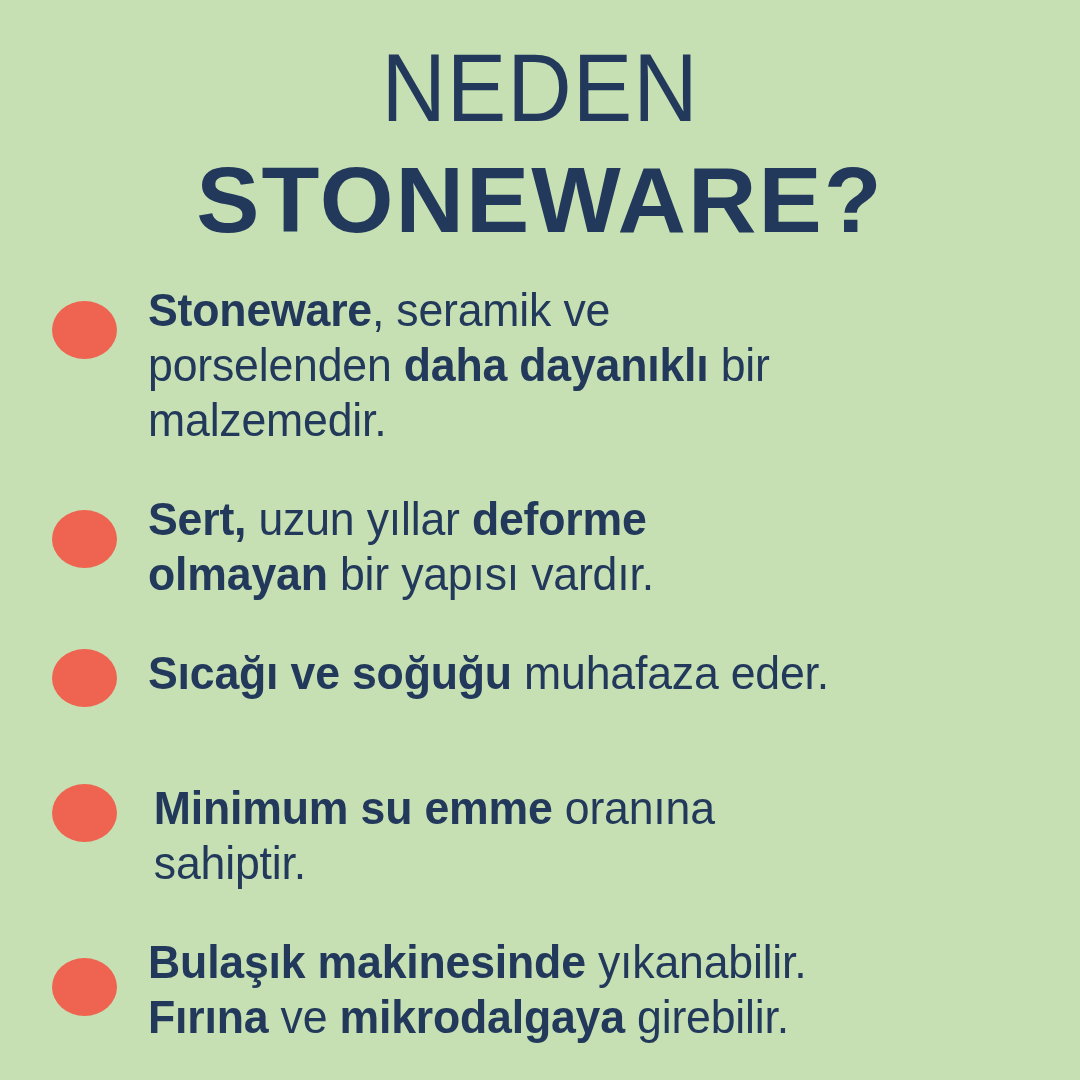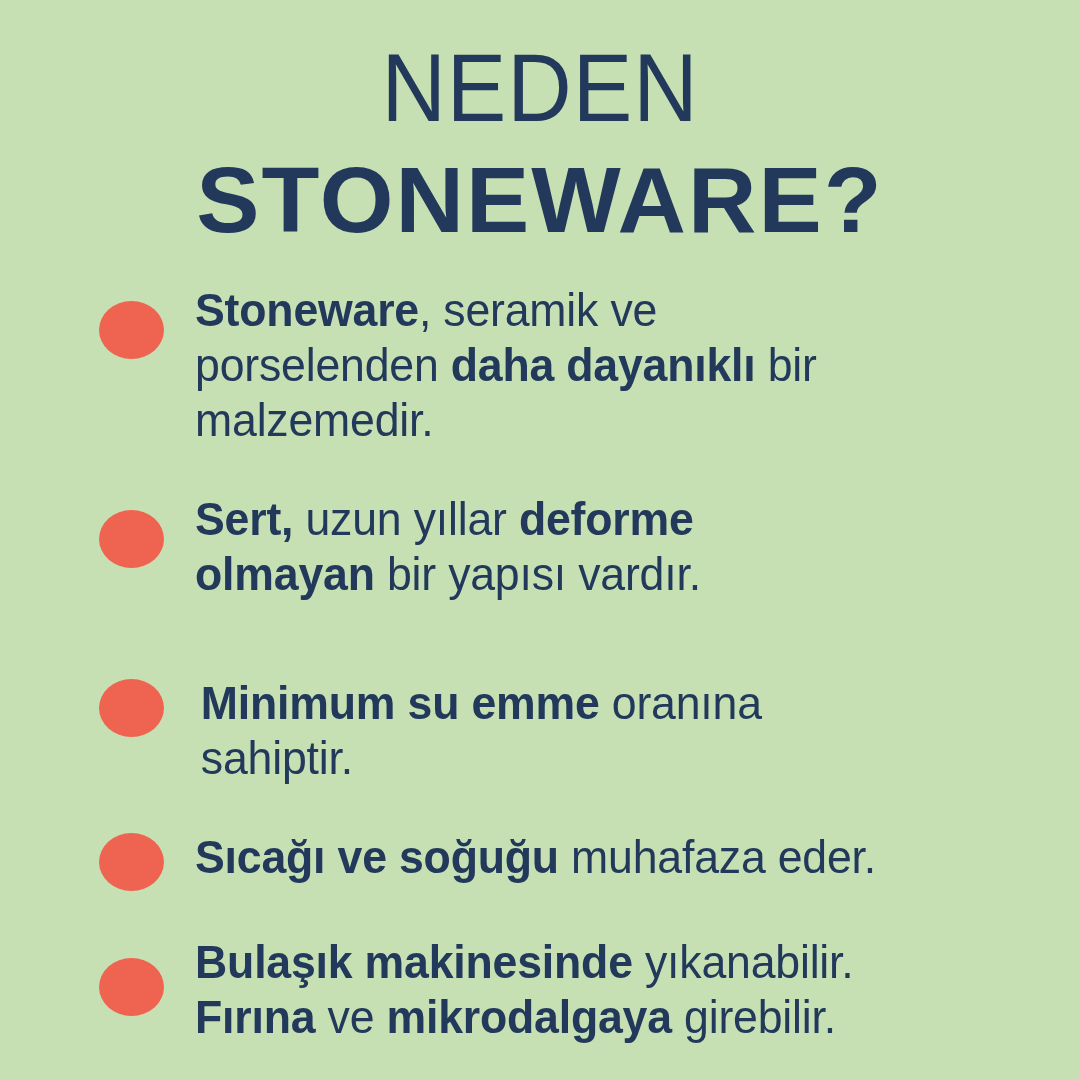--- a/index.html
+++ b/index.html
@@ -50,23 +50,22 @@
     letter-spacing: 2px;
     margin-top: 12px;
     transform: scaleX(1.03);
     transform-origin: center center;
   }
 
   
   .bullet-list {
     position: absolute;
     top: 283px;
-    left: 15px;
+    left: 0;
     width: 896px;
-    padding-left: 32px;
   }
   .bullet-row {
     position: relative;
     display: flex;
     align-items: flex-start;
     padding-left: 52px;
     box-sizing: border-box;
   }
   .bullet-dot {
     flex: 0 0 auto;
@@ -121,28 +120,28 @@
     <div class="bullet-row">
       <span class="bullet-dot dot-shift-a" style="background: rgb(238, 100, 80);"></span>
       <span class="bullet-text" style="color: rgb(34, 57, 91);"><b>Stoneware</b><span>, seramik ve porselenden </span><b>daha dayanıklı</b><span> bir malzemedir.</span></span>
     </div>
 
     <div class="bullet-row row-gap-std">
       <span class="bullet-dot dot-shift-b" style="background: rgb(238, 100, 80);"></span>
       <span class="bullet-text" style="color: rgb(34, 57, 91);"><b>Sert,</b><span> uzun yıllar </span><b>deforme olmayan</b><span> bir yapısı vardır.</span></span>
     </div>
 
+    <div class="bullet-row row-gap-std">
+      <span class="bullet-dot dot-shift-c" style="background: rgb(238, 100, 80);"></span>
+      <span class="bullet-text" style="color: rgb(34, 57, 91);"><b>Sıcağı ve soğuğu</b><span> muhafaza eder.</span></span>
+    </div>
+
     <div class="bullet-row row-gap-big">
       <span class="bullet-dot dot-shift-d" style="background: rgb(238, 100, 80);"></span>
       <span class="bullet-text text-indent-sm" style="color: rgb(34, 57, 91);"><b>Minimum su emme</b><span> oranına sahiptir.</span></span>
-    </div>
-
-    <div class="bullet-row row-gap-std">
-      <span class="bullet-dot dot-shift-c" style="background: rgb(238, 100, 80);"></span>
-      <span class="bullet-text" style="color: rgb(34, 57, 91);"><b>Sıcağı ve soğuğu</b><span> muhafaza eder.</span></span>
     </div>
 
     <div class="bullet-row row-gap-std">
       <span class="bullet-dot dot-shift-e" style="background: rgb(238, 100, 80);"></span>
       <span class="bullet-text" style="color: rgb(34, 57, 91);"><b>Bulaşık makinesinde</b><span> yıkanabilir.</span><br><b>Fırına</b><span> ve </span><b>mikrodalgaya</b><span> girebilir.</span></span>
     </div>
 
   </div>
 </div>
 

